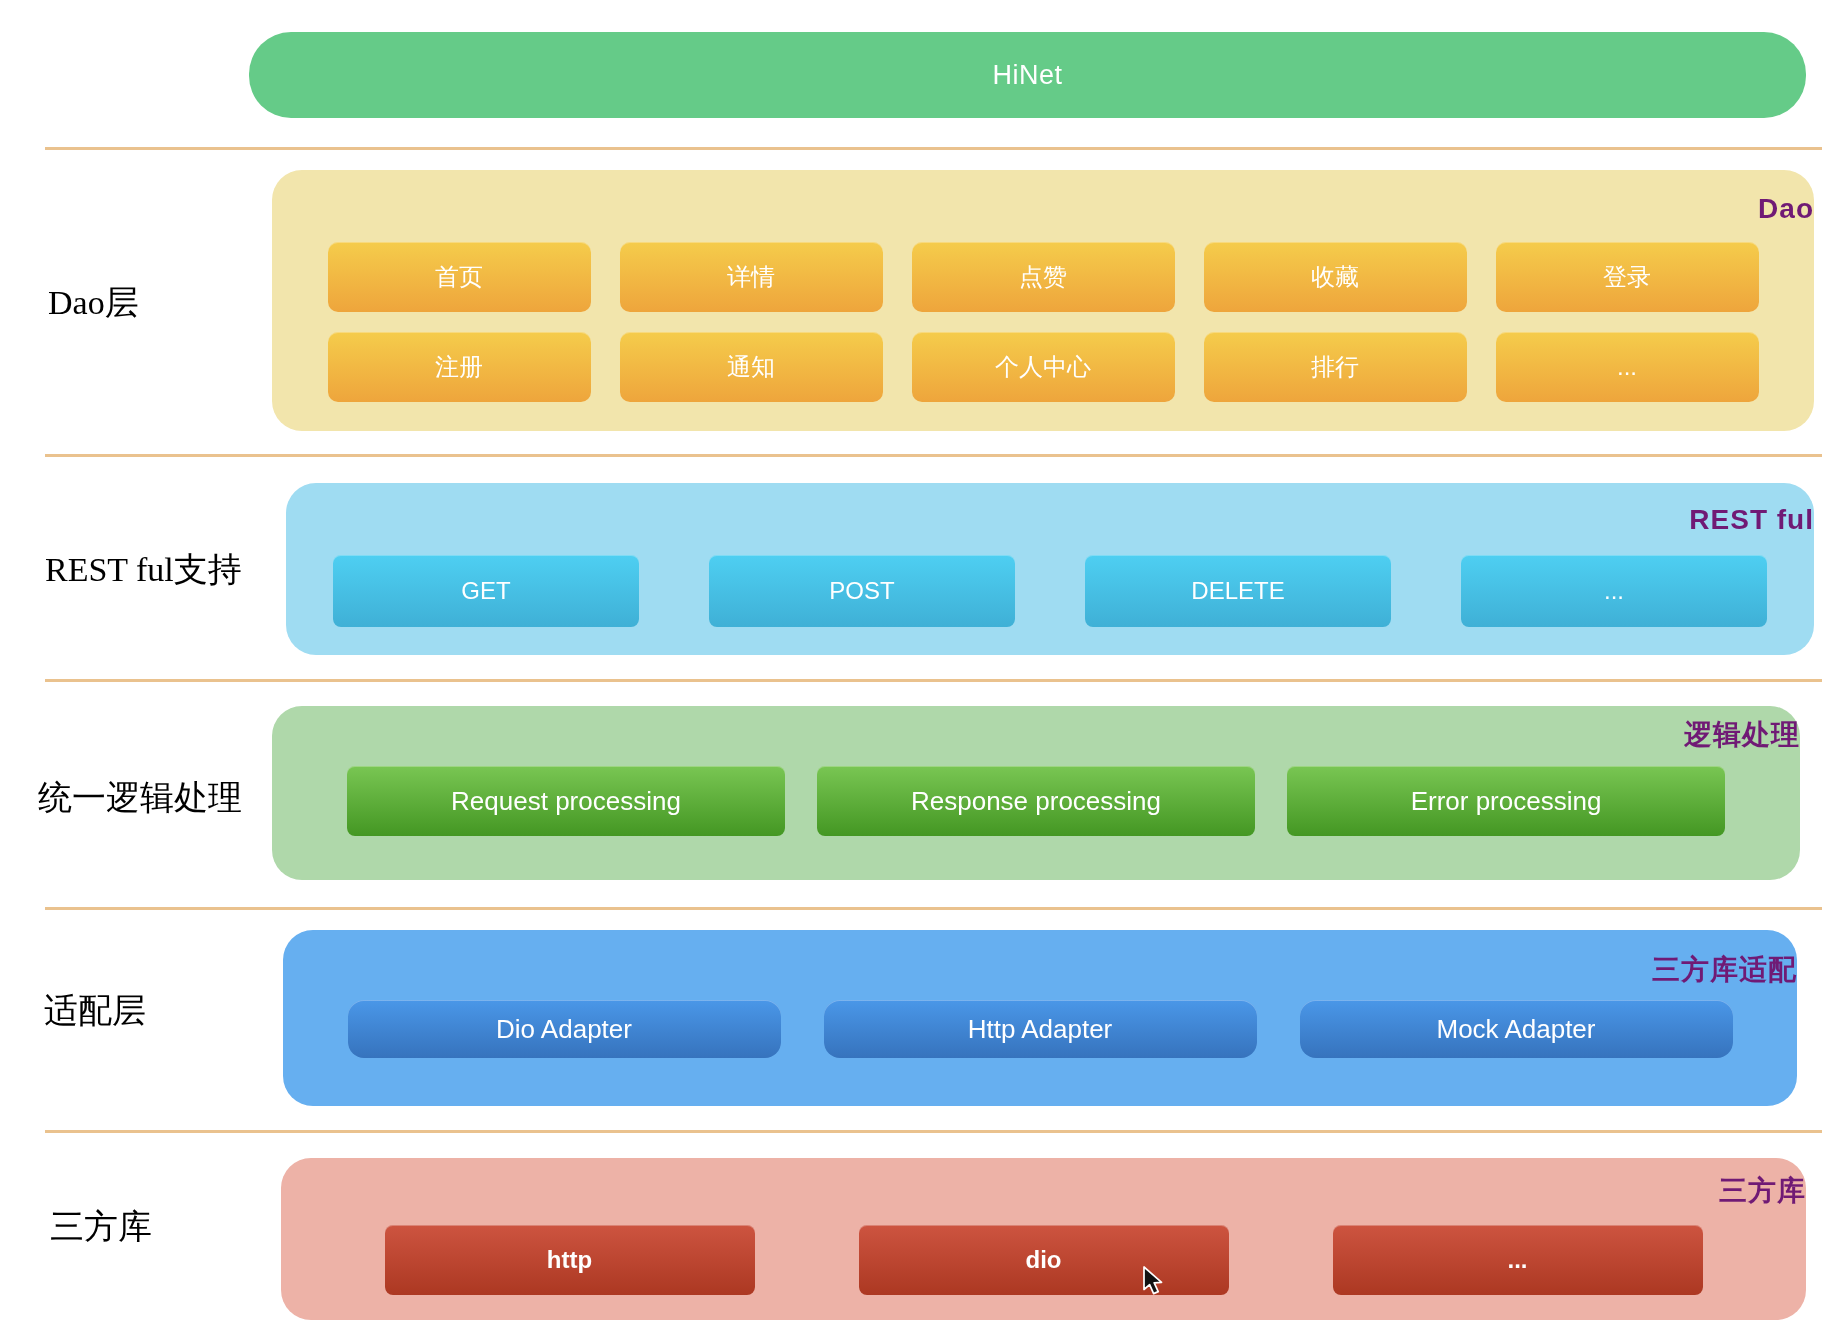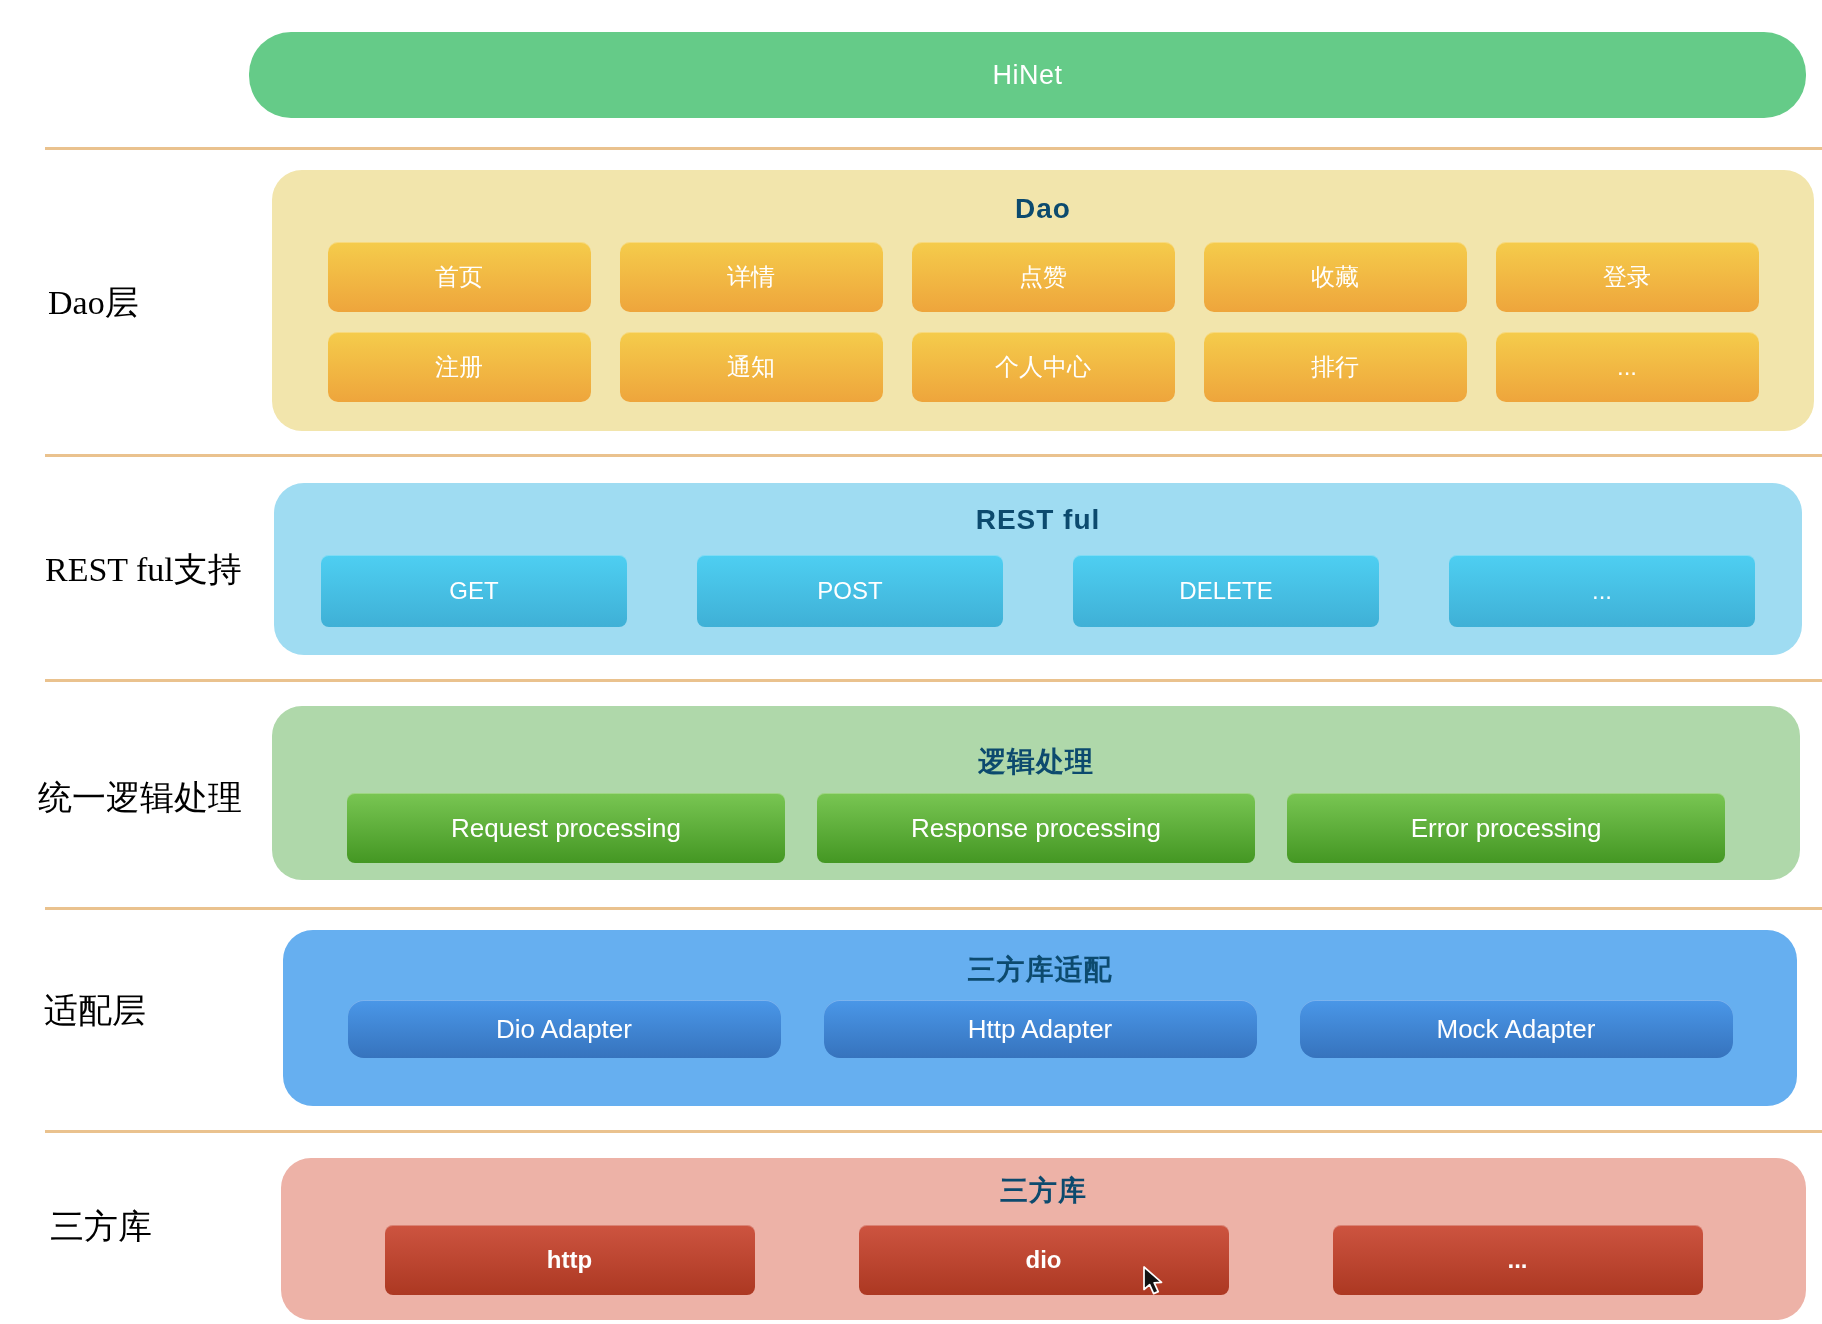--- a/index.html
+++ b/index.html
@@ -30,31 +30,31 @@
   .s1 .side-label{left:45px;top:570px}
   .s2 .side-label{left:38px;top:798px}
   .s3 .side-label{left:44px;top:1011px}
   .s4 .side-label{left:50px;top:1227px}
   
   .box{
     position:absolute;border-radius:30px;background:var(--bg);
     display:flex;flex-direction:column;
   }
   .s0 .box{left:272px;top:170px;width:1542px;height:261px}
-  .s1 .box{left:274px;top:483px;width:1528px;height:172px}
+  .s1 .box{left:286px;top:483px;width:1528px;height:172px}
   .s2 .box{left:272px;top:706px;width:1528px;height:174px}
   .s3 .box{left:283px;top:930px;width:1514px;height:176px}
   .s4 .box{left:281px;top:1158px;width:1525px;height:162px;border-bottom-left-radius:30px;border-bottom-right-radius:30px}
   .box-title{
-    text-align:center;color:#0c4a6e;font-weight:700;font-size:28px;
+    text-align:right;color:#701a75;font-weight:700;font-size:28px;
     line-height:34px;letter-spacing:1px;
   }
   .s0 .box-title{margin-top:22px}
   .s1 .box-title{margin-top:20px}
-  .s2 .box-title{margin-top:39px}
+  .s2 .box-title{margin-top:12px}
   .s3 .box-title{margin-top:23px}
   .s4 .box-title{margin-top:16px}
   .rows{display:flex;flex-direction:column;align-items:center;width:100%}
   .row{display:flex;justify-content:center;width:100%}
   .btn{
     display:flex;align-items:center;justify-content:center;
     color:#ffffff;background:linear-gradient(180deg,var(--bt),var(--bb));
     box-shadow:inset 0 1px 0 rgba(255,255,255,.28);
   }
   

